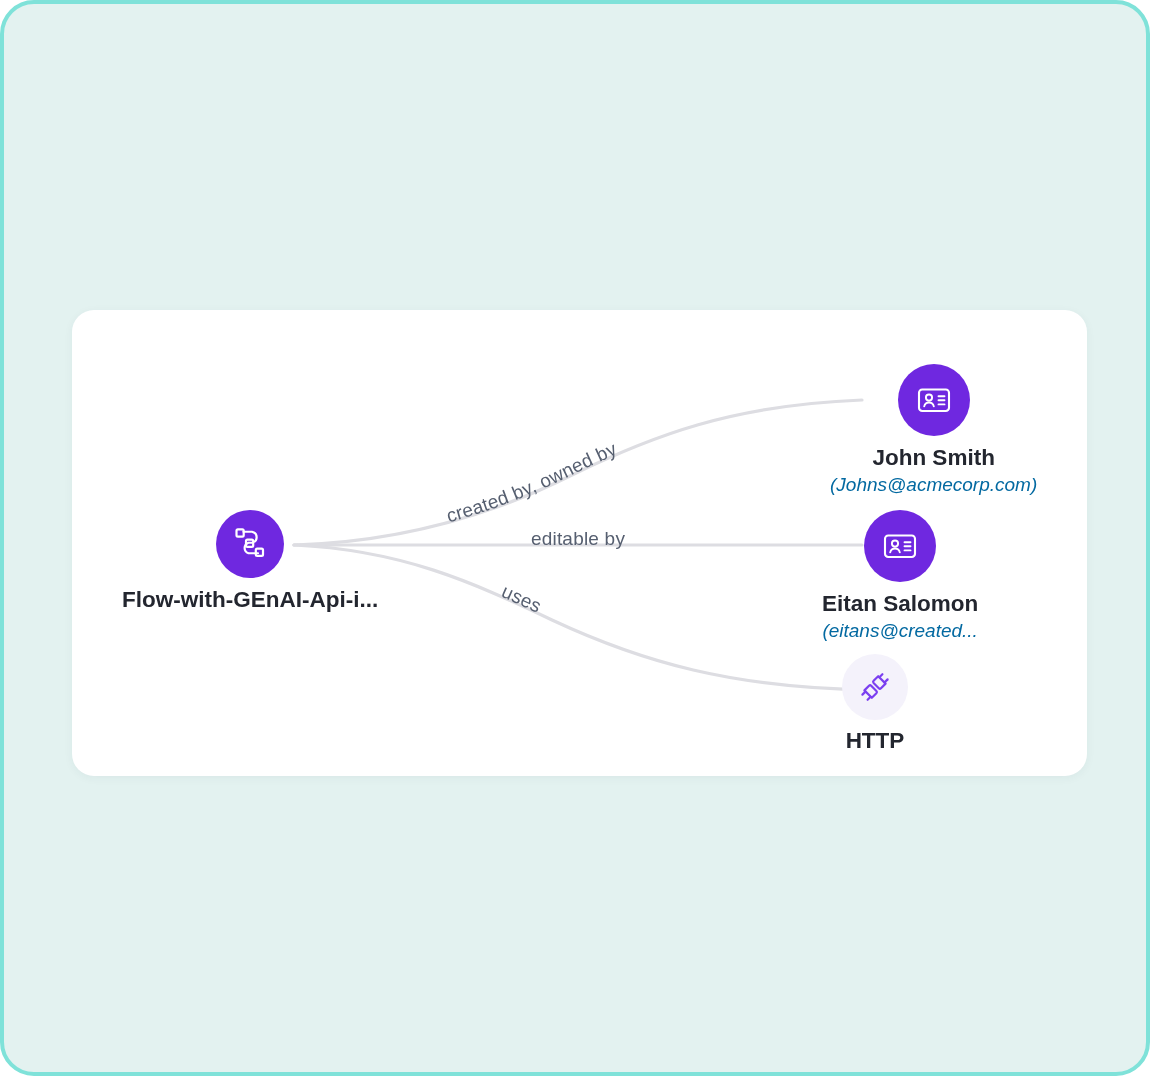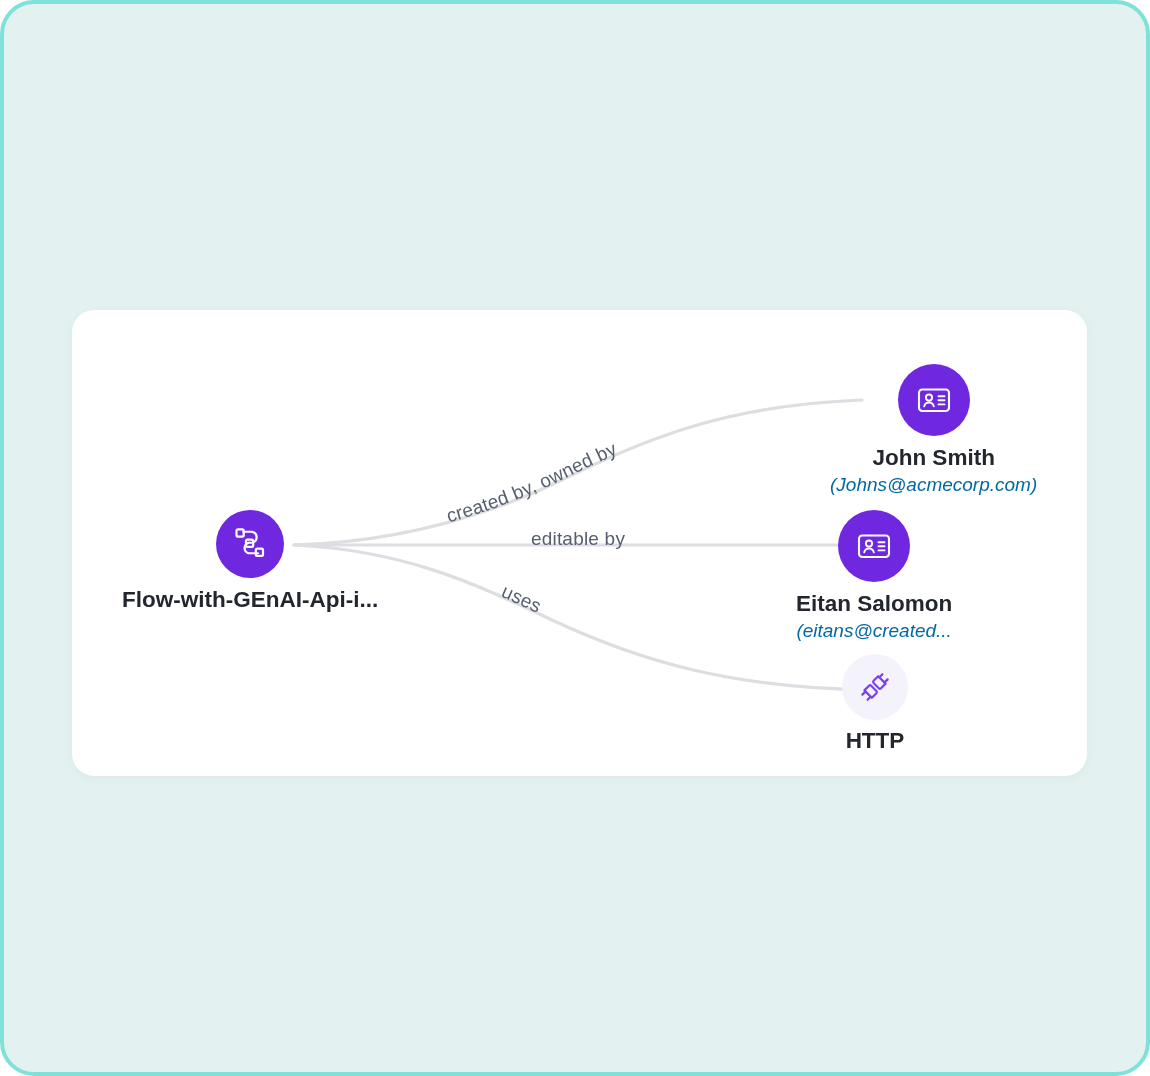--- a/index.html
+++ b/index.html
@@ -97,21 +97,21 @@
     font-style: italic;
   }
 
   
   #node-flow        { left: 50px;  top: 200px; }
   #node-flow .node-circle { width: 68px; height: 68px; }
 
   #node-john        { left: 758px; top: 54px; }
   #node-john .node-circle { width: 72px; height: 72px; }
 
-  #node-eitan       { left: 724px; top: 200px; }
+  #node-eitan       { left: 750px; top: 200px; }
   #node-eitan .node-circle { width: 72px; height: 72px; }
 
   #node-http        { left: 770px; top: 344px; }
   #node-http .node-circle { width: 66px; height: 66px; }
 
   #node-flow .node-labels { }
   #node-http .node-labels { margin-top: 6px; }
 </style>
 </head>
 <body>

